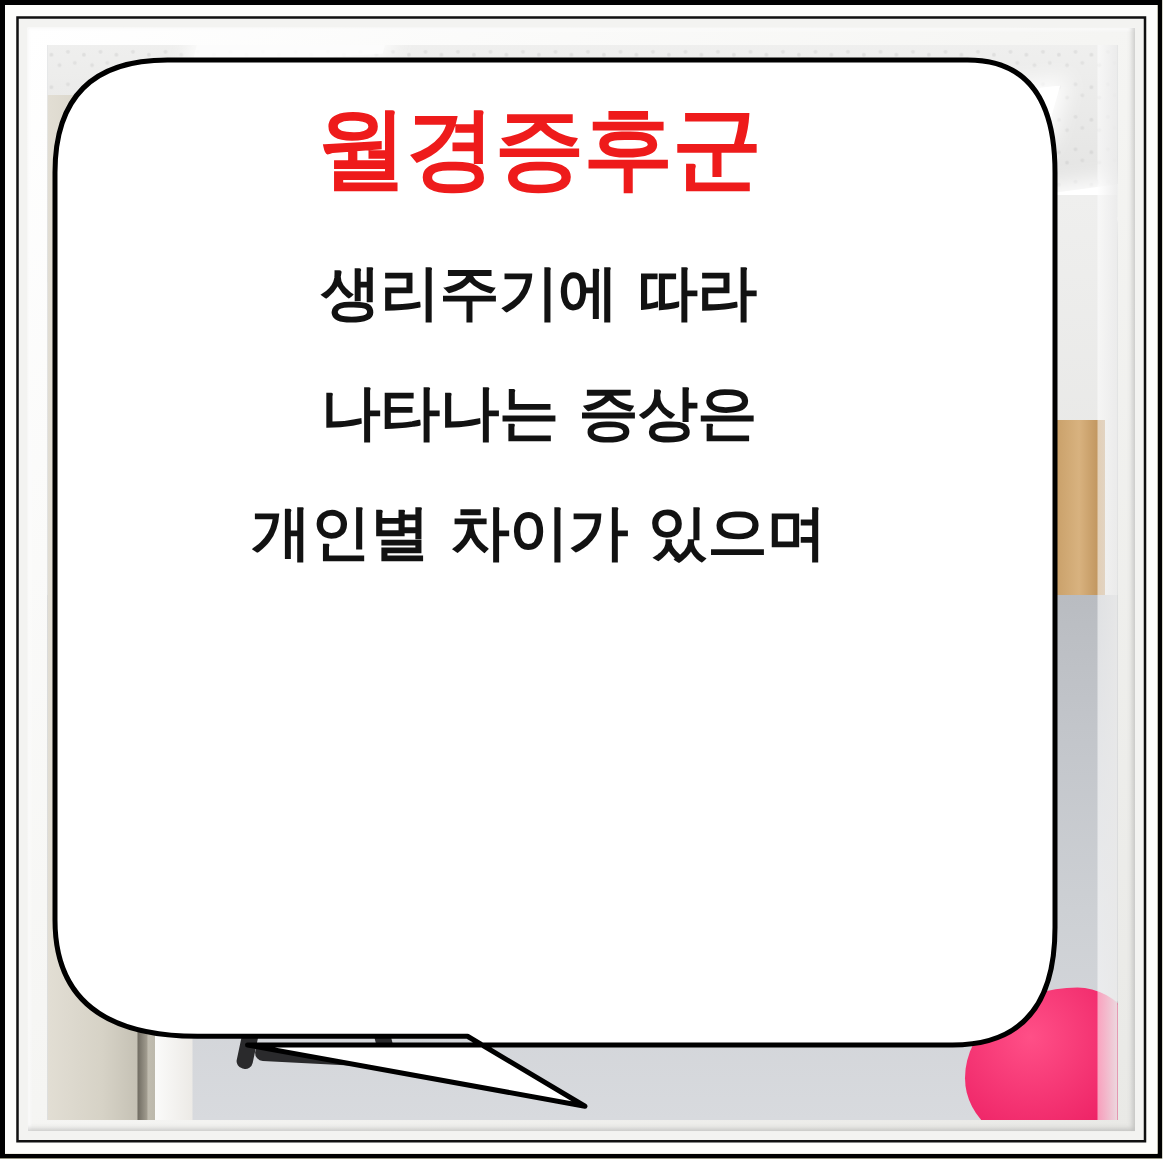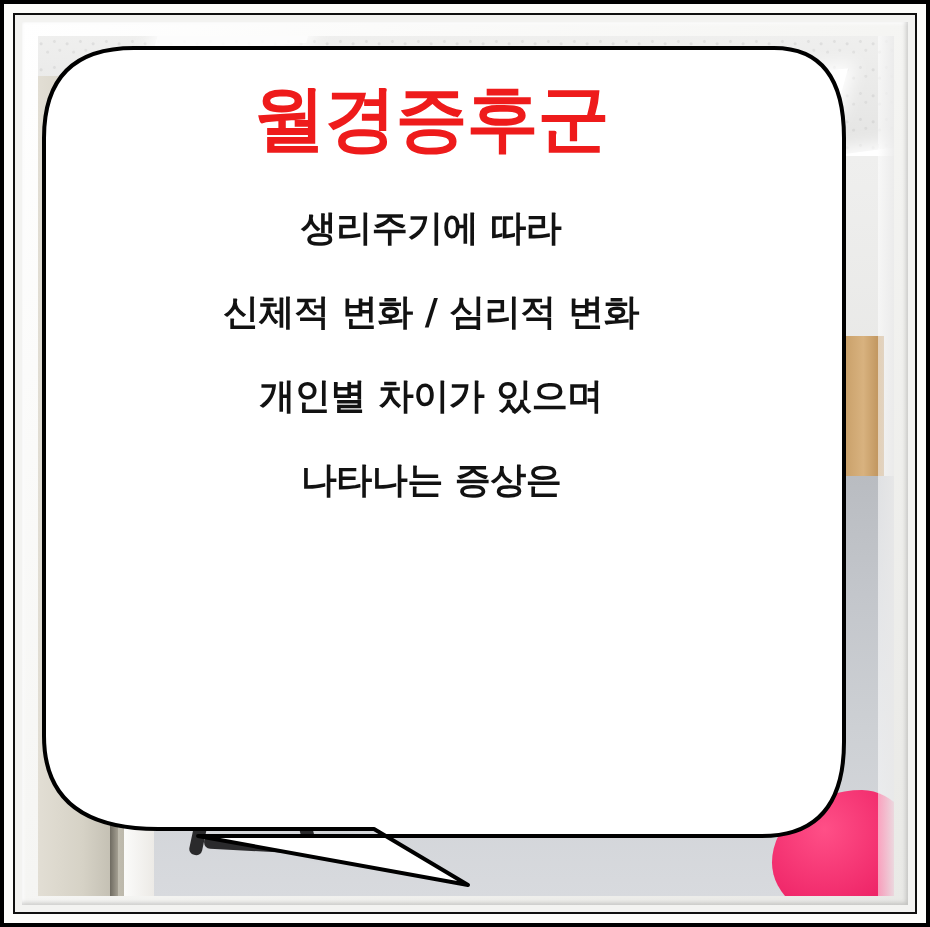--- a/index.html
+++ b/index.html
@@ -230,21 +230,21 @@
     color: #ee1b1b;
     font-weight: 700;
     font-size: 72px;
     line-height: 1.08;
     letter-spacing: -1px;
     margin: 0 0 52px 0;
   }
   .bubble-line {
     color: #121212;
     font-weight: 700;
-    font-size: 36px;
+    font-size: 48px;
     line-height: 1.0;
     letter-spacing: -0.5px;
     margin: 0 0 48px 0;
     white-space: nowrap;
   }
   .bubble-line:last-child { margin-bottom: 0; }
 </style>
 </head>
 <body>
 
@@ -303,18 +303,17 @@
                L 120 793
                Q 6 793 6 700
                L 6 102
                Q 6 12 96 12 Z" fill="#ffffff" stroke="#000000" stroke-width="4" stroke-linejoin="round"></path>
     </svg>
   </div>
 
   <div class="bubble-text">
     <div class="bubble-title">월경증후군</div>
     <div class="bubble-line">생리주기에 따라</div>
-    <div class="bubble-line">신체적 변화 / 심리적 변화</div>
+    <div class="bubble-line">나타나는 증상은</div>
     <div class="bubble-line">개인별 차이가 있으며</div>
-    <div class="bubble-line">나타나는 증상은</div>
   </div>
 
 </div>
 
 </body></html>

